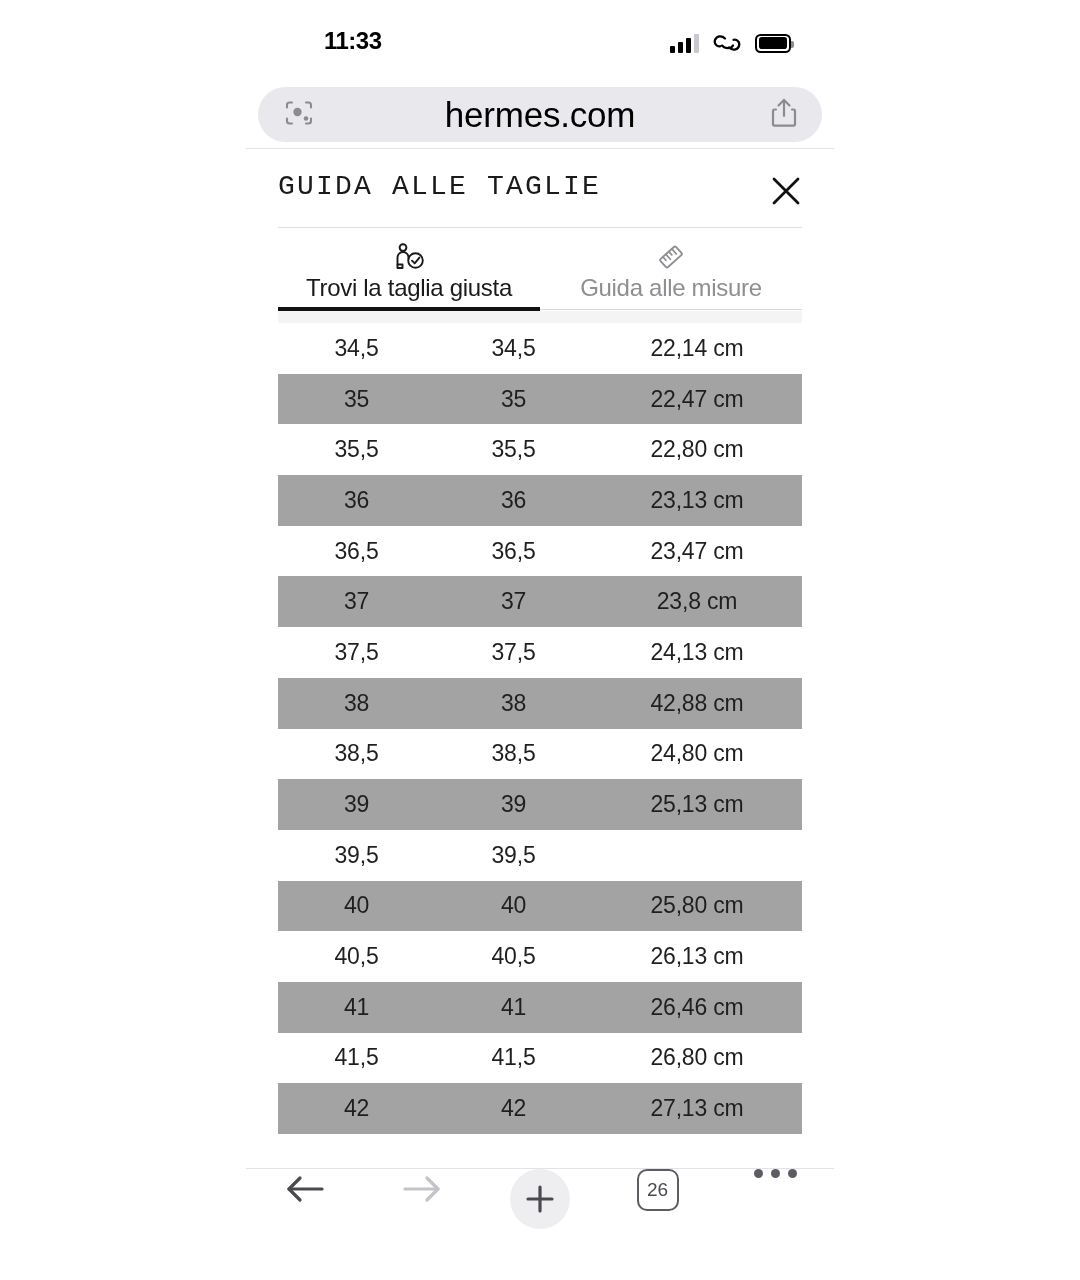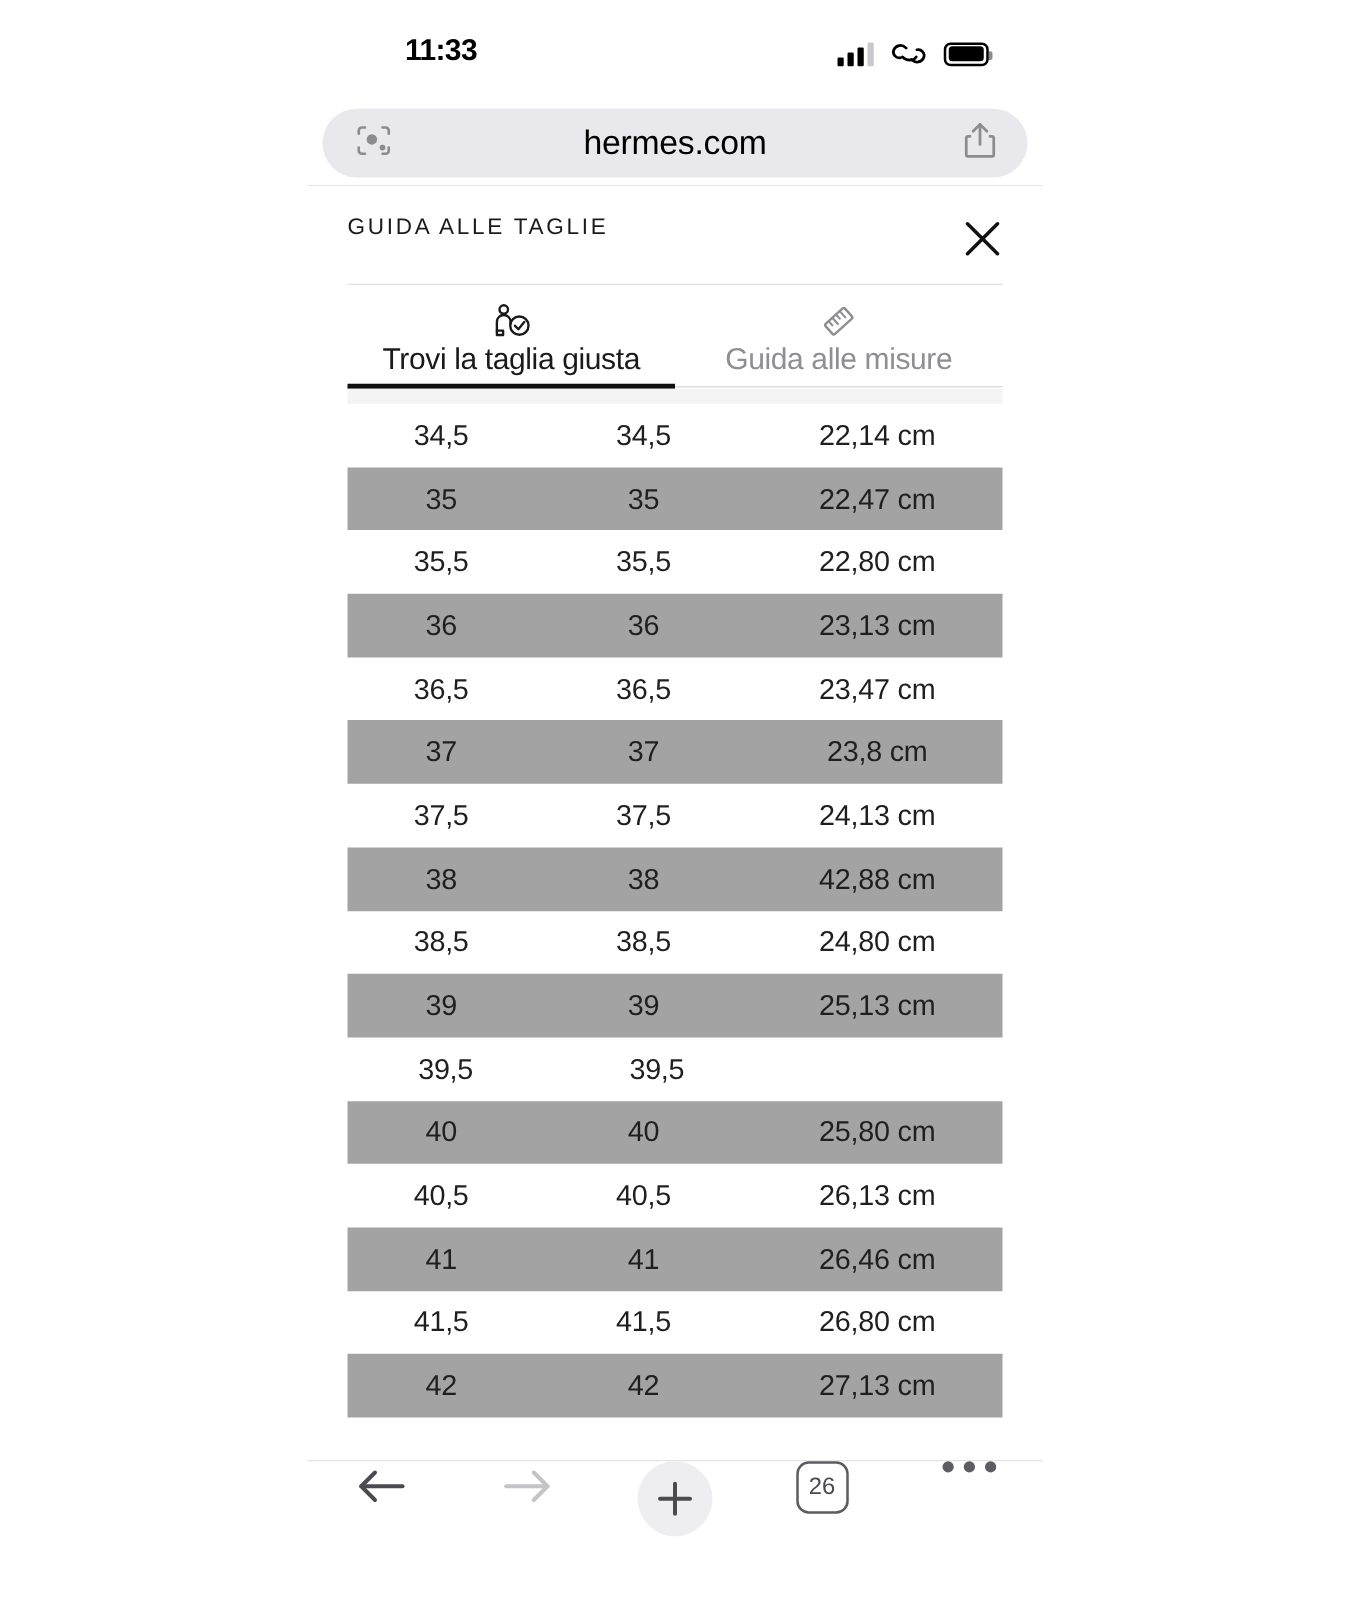--- a/index.html
+++ b/index.html
@@ -46,32 +46,32 @@
   }
   .batt span { display:block; height:100%; background:#000; border-radius:2.8px; }
 
   
   .urlbar-wrap { position:absolute; left:246px; top:83px; width:588px; height:62px; }
   .urlbar {
     position:absolute; left:12px; top:4px; width:564px; height:55px;
     background:#e8e8ed; border-radius:27.5px;
     display:flex; align-items:center; justify-content:center;
   }
-  .url-text { font-size:27px; color:#000; letter-spacing:-0.2px; }
+  .url-text { font-size:35px; color:#000; letter-spacing:-0.2px; }
   .url-lens { position:absolute; left:26px; top:50%; transform:translateY(-50%); }
   .url-share { position:absolute; right:24px; top:50%; transform:translateY(-50%); }
 
   .top-sep { position:absolute; left:246px; top:148px; width:588px; height:1px; background:#e3e3e6; }
 
   
   .sheet { position:absolute; left:246px; top:149px; width:588px; height:1014px; background:#fff; }
   .sheet-title {
     position:absolute; left:32px; top:22px;
-    font-family:Liberation Sans, sans-serif;
-    font-size:18px; letter-spacing:2.2px; color:#1a1a1a; font-weight:400;
+    font-family:Liberation Mono, monospace;
+    font-size:28px; letter-spacing:2.2px; color:#1a1a1a; font-weight:400;
   }
   .close-btn {
     position:absolute; right:24px; top:18px; width:48px; height:48px;
     display:flex; align-items:center; justify-content:center; cursor:pointer;
   }
   .hdr-sep { position:absolute; left:32px; top:78px; width:524px; height:1px; background:#e0e0e0; }
 
   
   .tabs { position:absolute; left:32px; top:79px; width:524px; height:82px; display:flex; }
   .tab {
@@ -80,21 +80,21 @@
   }
   .tab-icon { height:34px; display:flex; align-items:center; justify-content:center; }
   .tab-label { margin-top:0; font-size:24px; letter-spacing:-0.3px; }
   .tab.active .tab-label { color:#1a1a1a; }
   .tab.inactive .tab-label { color:#8e8e93; }
   .tab-rule { position:absolute; left:32px; top:160px; width:524px; height:1px; background:#d8d8d8; }
   .tab-underline { position:absolute; left:32px; top:158px; width:262px; height:4px; background:#111; }
 
   
   .table { position:absolute; left:32px; top:162px; width:524px; }
-  .row { display:flex; align-items:center; height:50.7px;gap:12px; }
+  .row { display:flex; align-items:center; height:50.7px; }
   .row.alt { background:#a3a3a3; }
   .row.stub { height:12px; background:#f4f4f4; }
   .cell { font-size:23px; color:#1f1f1f; letter-spacing:-0.2px; text-align:center; }
   .c1 { width:157px; }
   .c2 { width:157px; }
   .c3 { width:210px; }
 
   
   .bot-sep { position:absolute; left:246px; top:1168px; width:588px; height:1px; background:#e3e3e6; }
   .toolbar {

